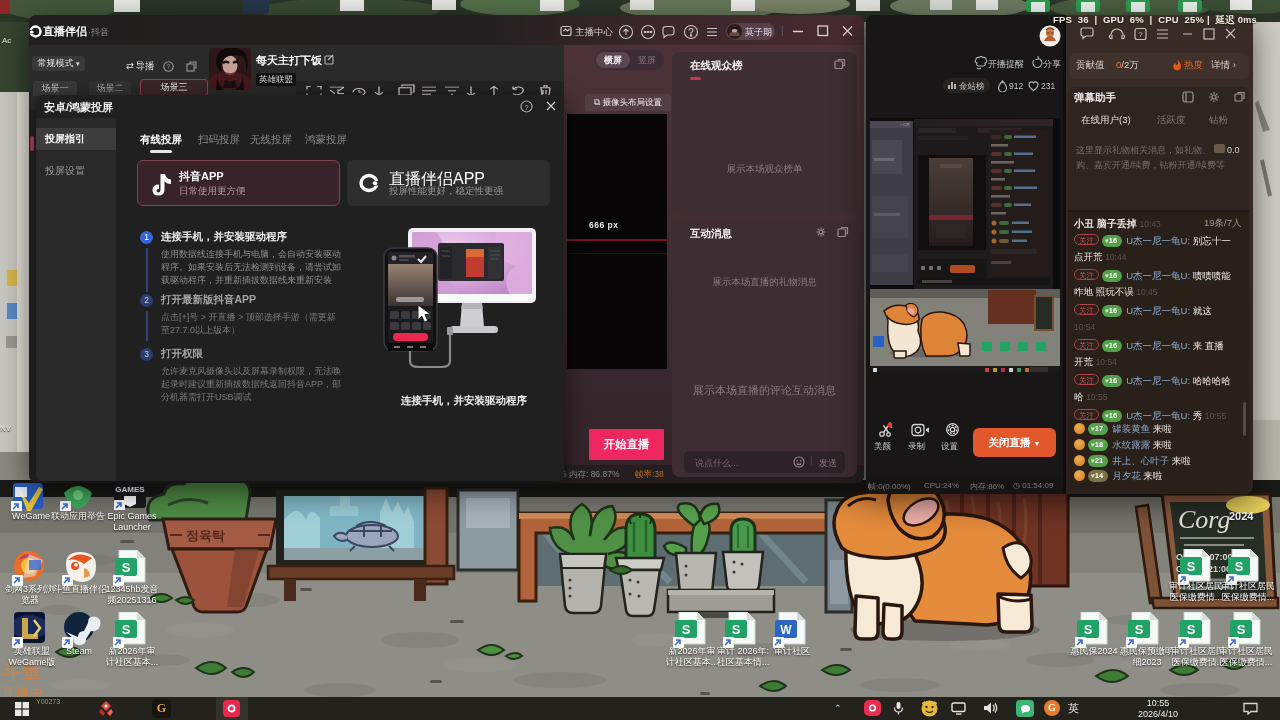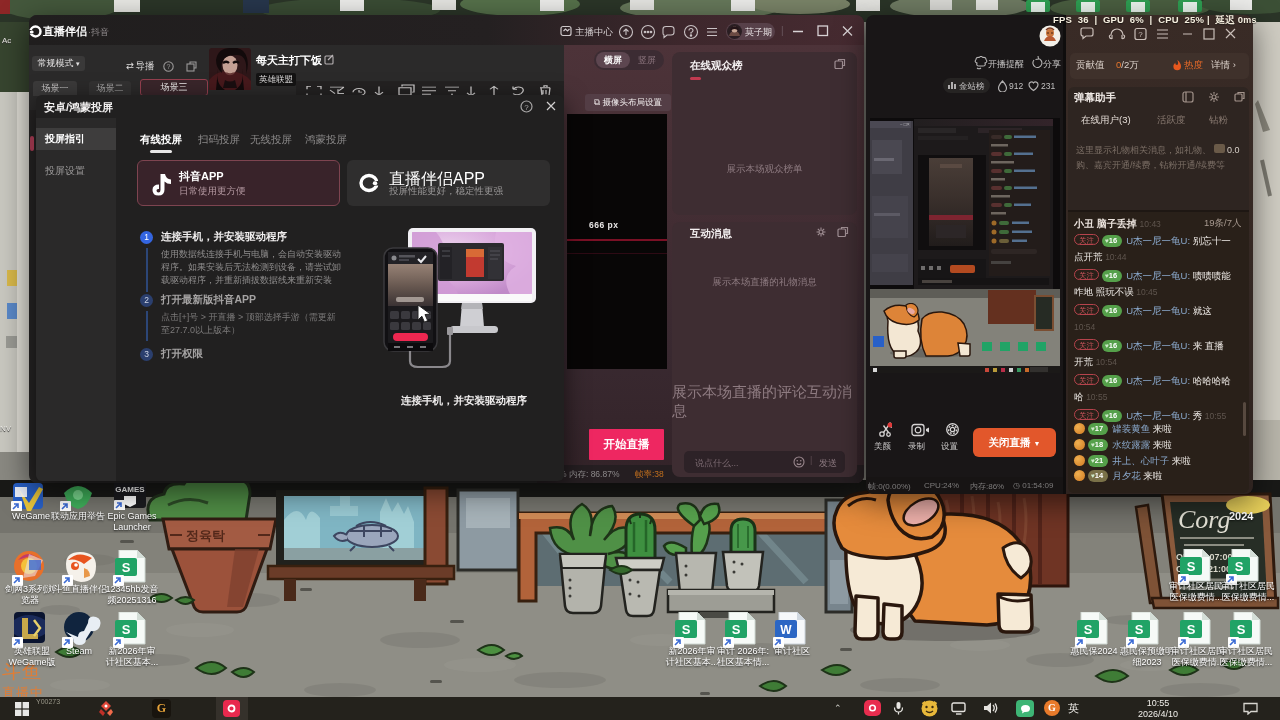--- a/index.html
+++ b/index.html
@@ -526,21 +526,21 @@
  <div class="abs" style="left:661px;top:212px;color:#f4f0f1;font-size:10.5px;font-weight:bold">互动消息</div>
  <svg class="abs" style="left:786px;top:211px" width="12" height="12">
         <circle cx="6" cy="6" r="2" fill="none" stroke="#a08f94" stroke-width="1.2"></circle>
         <path d="M6 1.5 v2 M6 8.5 v2 M1.5 6 h2 M8.5 6 h2 M2.8 2.8 l1.4 1.4 M7.8 7.8 l1.4 1.4 M9.2 2.8 l-1.4 1.4 M4.2 7.8 l-1.4 1.4" stroke="#a08f94" stroke-width="1.1"></path>
       </svg>
  <svg class="abs" style="left:808px;top:211px" width="12" height="12">
         <rect x="1" y="3" width="7.5" height="7.5" rx="1" fill="none" stroke="#a08f94" stroke-width="1.2"></rect>
         <path d="M4.5 3 v-1.5 h6 v6 h-1.5" fill="none" stroke="#a08f94" stroke-width="1.2"></path>
       </svg>
  <div class="abs" style="left:643px;top:261px;width:185px;text-align:center;color:#8e7b81;font-size:9.5px">展示本场直播的礼物消息</div>
- <div class="abs" style="left:643px;top:368px;width:185px;text-align:left;color:#8e7b81;font-size:15px">展示本场直播的评论互动消息</div>
+ <div class="abs" style="left:643px;top:368px;width:185px;text-align:center;color:#8e7b81;font-size:11px">展示本场直播的评论互动消息</div>
  <div class="abs" style="left:655px;top:436px;width:161px;height:22px;background:#2d2227;border-radius:5px"></div>
  <div class="abs" style="left:666px;top:442px;color:#7d6b72;font-size:9px">说点什么...</div>
  <svg class="abs" style="left:764px;top:441px" width="12" height="12">
         <circle cx="6" cy="6" r="5" fill="none" stroke="#9a878d" stroke-width="1.1"></circle>
         <circle cx="4.2" cy="4.8" r=".8" fill="#9a878d"></circle>
         <circle cx="7.8" cy="4.8" r=".8" fill="#9a878d"></circle>
         <path d="M3.8 7.5 q2.2 2 4.4 0" stroke="#9a878d" stroke-width="1.1" fill="none"></path>
       </svg>
  <div class="abs" style="left:781px;top:440px;color:#5d4b52;font-size:9px">|</div>
  <div class="abs" style="left:790px;top:442px;color:#8d7a81;font-size:9px">发送</div>
@@ -582,20 +582,21 @@
   <div class="abs" style="left:104px;top:136px;width:13px;height:13px;border-radius:50%;background:#3465e0;color:#fff;font-size:8.5px;line-height:13px;text-align:center">1</div>
   <div class="abs" style="left:110px;top:153px;width:1.5px;height:44px;background:#2c4677"></div>
   <div class="abs" style="left:125px;top:135px;color:#f0eeee;font-size:10.5px;font-weight:bold">连接手机，并安装驱动程序</div>
   <div class="abs" style="left:125px;top:153px;width:180px;color:#8f8d8d;font-size:9px;line-height:13px">使用数据线连接手机与电脑，会自动安装驱动程序。如果安装后无法检测到设备，请尝试卸载驱动程序，并重新插拔数据线来重新安装</div>
   <div class="abs" style="left:104px;top:199px;width:13px;height:13px;border-radius:50%;background:#2b3f6e;color:#cdd4e4;font-size:8.5px;line-height:13px;text-align:center">2</div>
   <div class="abs" style="left:110px;top:216px;width:1.5px;height:30px;background:#2c4677"></div>
   <div class="abs" style="left:125px;top:198px;color:#a5a3a3;font-size:10.5px;font-weight:bold">打开最新版抖音APP</div>
   <div class="abs" style="left:125px;top:216px;width:180px;color:#7c7a7a;font-size:9px;line-height:13px">点击[+]号 &gt; 开直播 &gt; 顶部选择手游（需更新至27.7.0以上版本）</div>
   <div class="abs" style="left:104px;top:253px;width:13px;height:13px;border-radius:50%;background:#2b3f6e;color:#cdd4e4;font-size:8.5px;line-height:13px;text-align:center">3</div>
   <div class="abs" style="left:125px;top:252px;color:#a5a3a3;font-size:10.5px;font-weight:bold">打开权限</div>
+  <div class="abs" style="left:125px;top:270px;width:186px;color:#7c7a7a;font-size:9px;line-height:13px">允许麦克风摄像头以及屏幕录制权限，无法唤起录时建议重新插拔数据线返回抖音APP，部分机器需打开USB调试</div>
 
   <svg class="abs" style="left:340px;top:128px" width="170" height="150" viewBox="0 0 170 150">
 
    <rect x="32" y="5" width="128" height="75" rx="5" fill="#f2f0f4"></rect>
    <rect x="36" y="9" width="120" height="62" rx="2" fill="#e3c4e4"></rect>
    <radialGradient id="scr1" cx="30%" cy="30%" r="80%">
             <stop offset="0%" stop-color="#ecd4ee"></stop>
             <stop offset="60%" stop-color="#d9a8dc"></stop>
             <stop offset="100%" stop-color="#c08ac8"></stop>
           </radialGradient>

